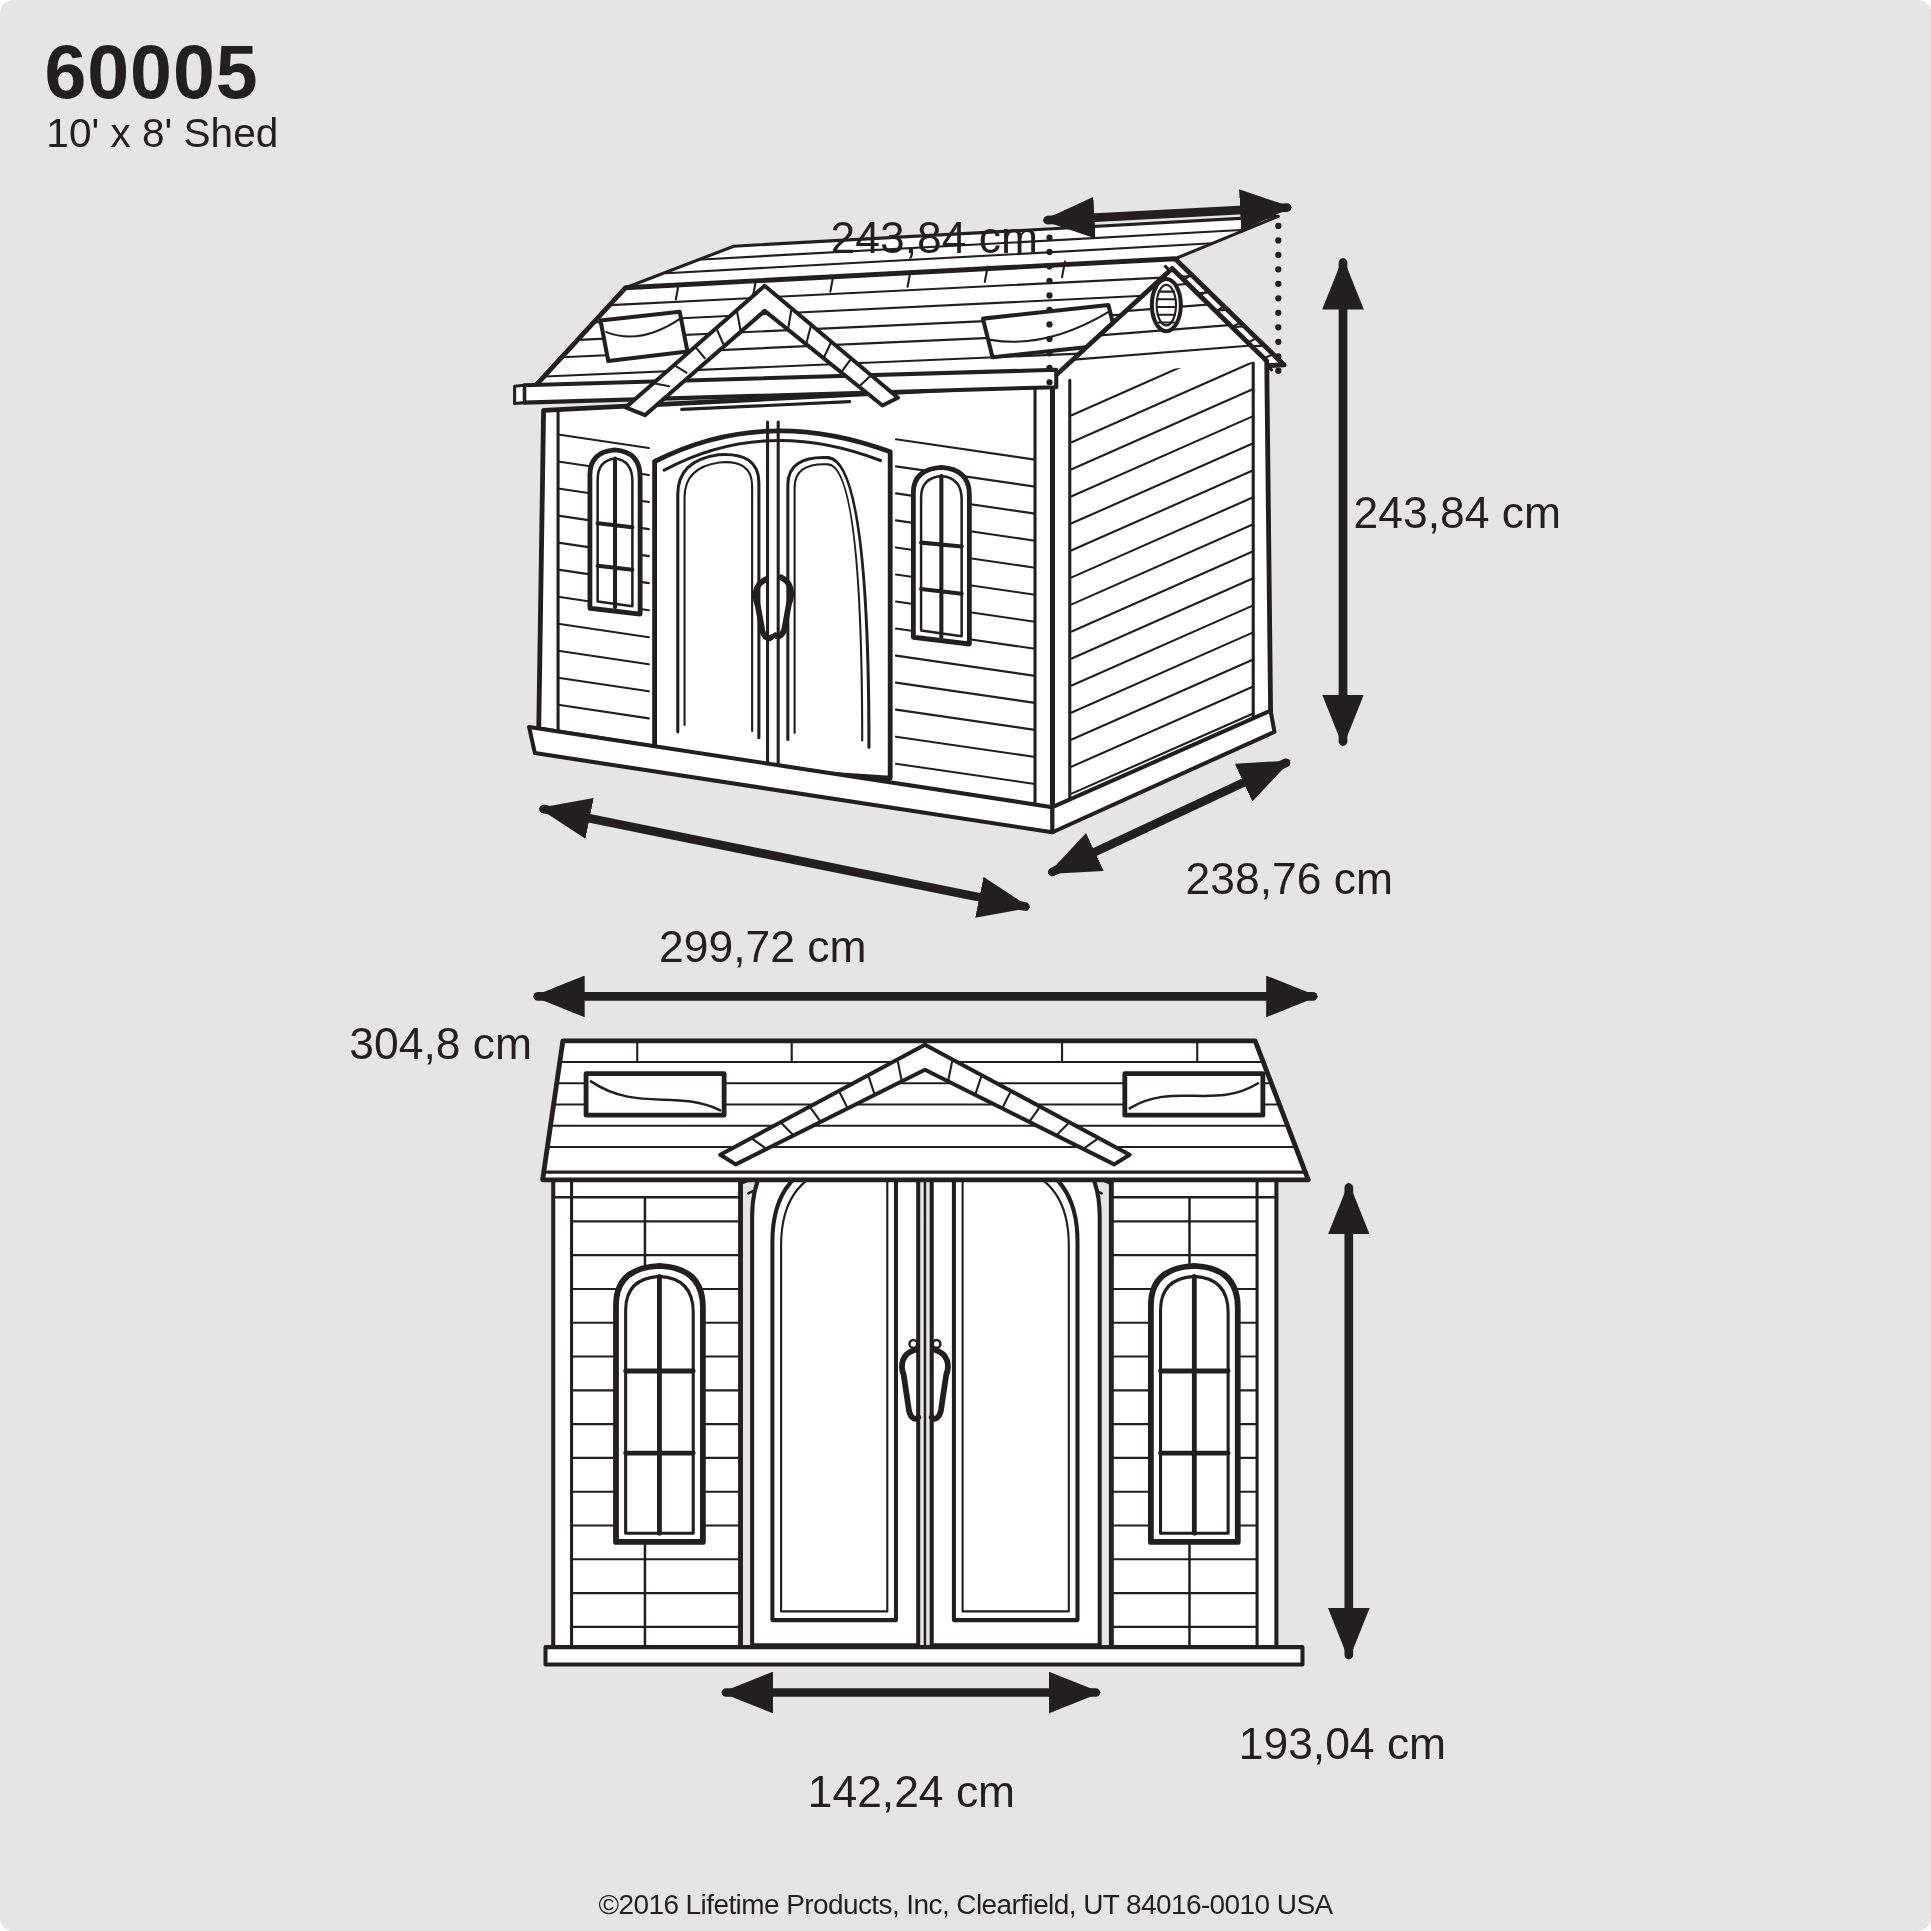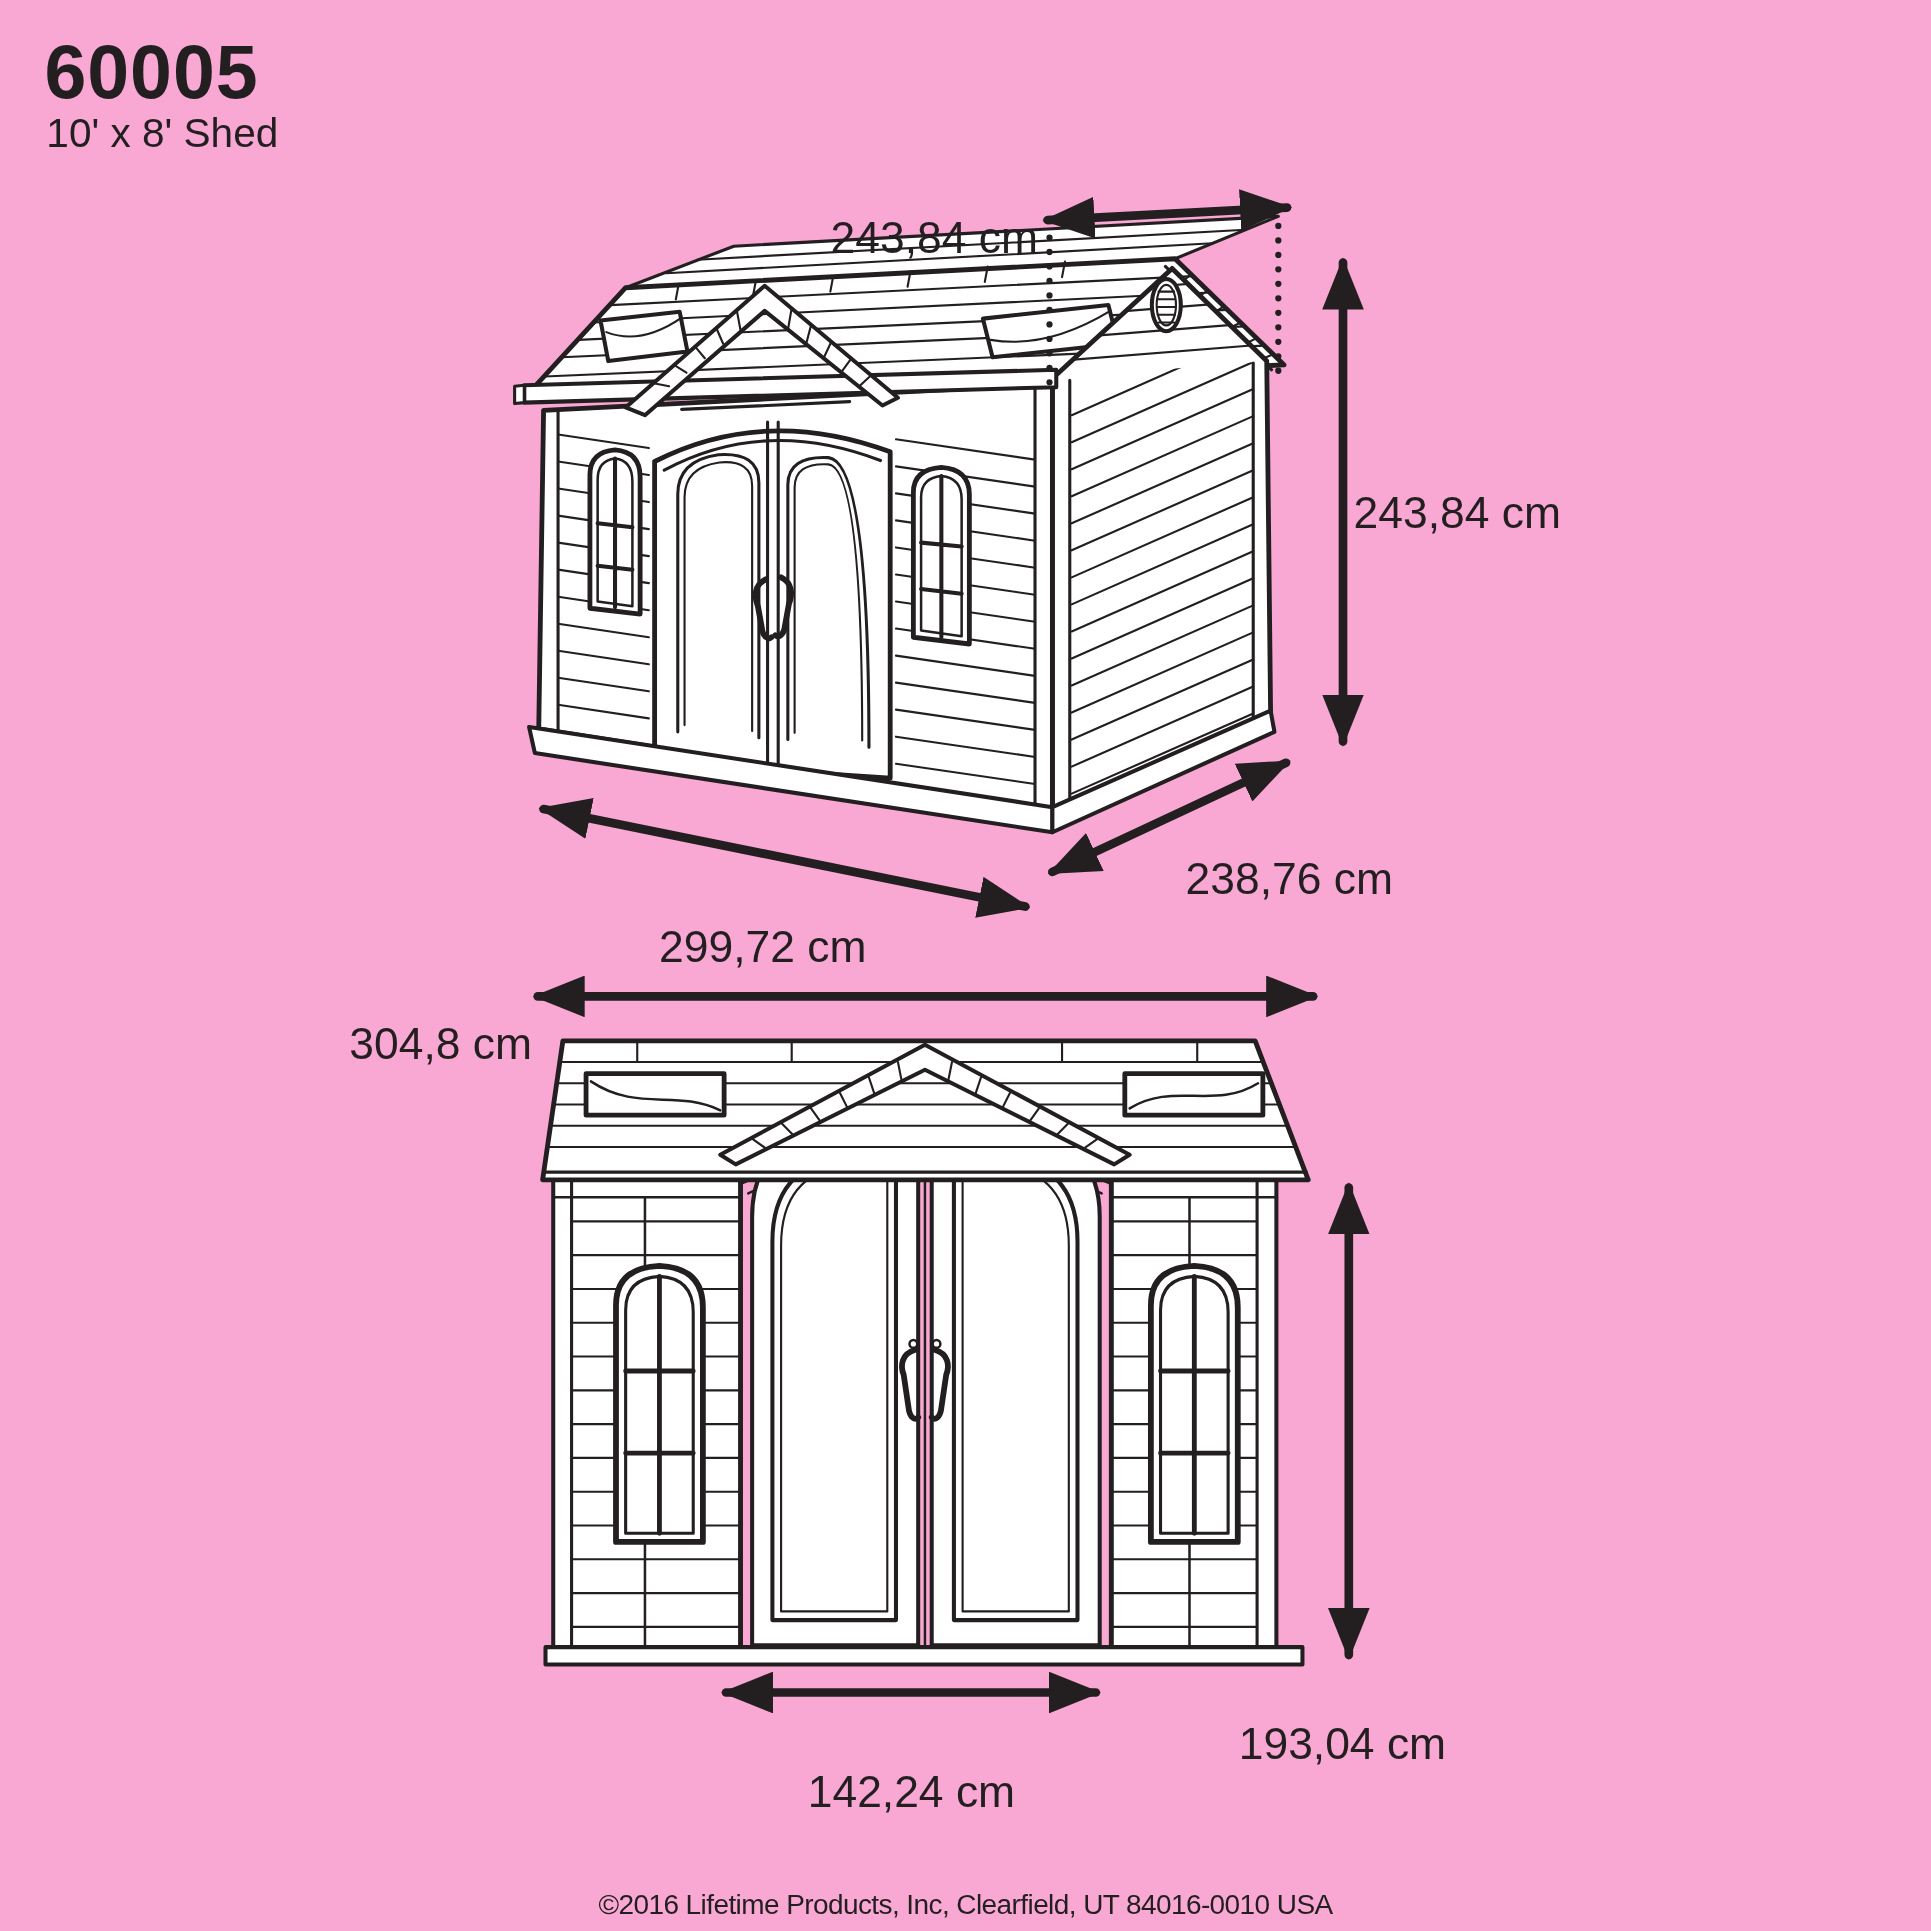--- a/index.html
+++ b/index.html
@@ -1,16 +1,16 @@
 <!DOCTYPE html>
 <html><head>
 <meta charset="utf-8">
 <style>
   html,body{margin:0;padding:0;background:#ffffff;}
-  .page{width:1931px;height:1931px;position:relative;background:#f9a8d4;font-family:"Liberation Sans",sans-serif;}
+  .page{width:1931px;height:1931px;position:relative;background:#e5e5e5;font-family:"Liberation Sans",sans-serif;border-radius:13px;}
   svg{display:block;}
   svg *{stroke:#231f20;fill:none;stroke-linecap:round;stroke-linejoin:round;}
   .fw{fill:#ffffff;}
   .s2{stroke-width:2.2;} .s25{stroke-width:2.6;} .s3{stroke-width:3.2;}
   .s4{stroke-width:4.2;} .s5{stroke-width:5;} .s6{stroke-width:6;}
   .dim{stroke-width:9;}
   .dots{stroke-width:6.5;stroke-dasharray:0 15;}
   marker path{fill:#231f20;stroke:none;}
   text{stroke:none;fill:#231f20;}
   .model{font-size:78px;font-weight:bold;letter-spacing:1px;}

